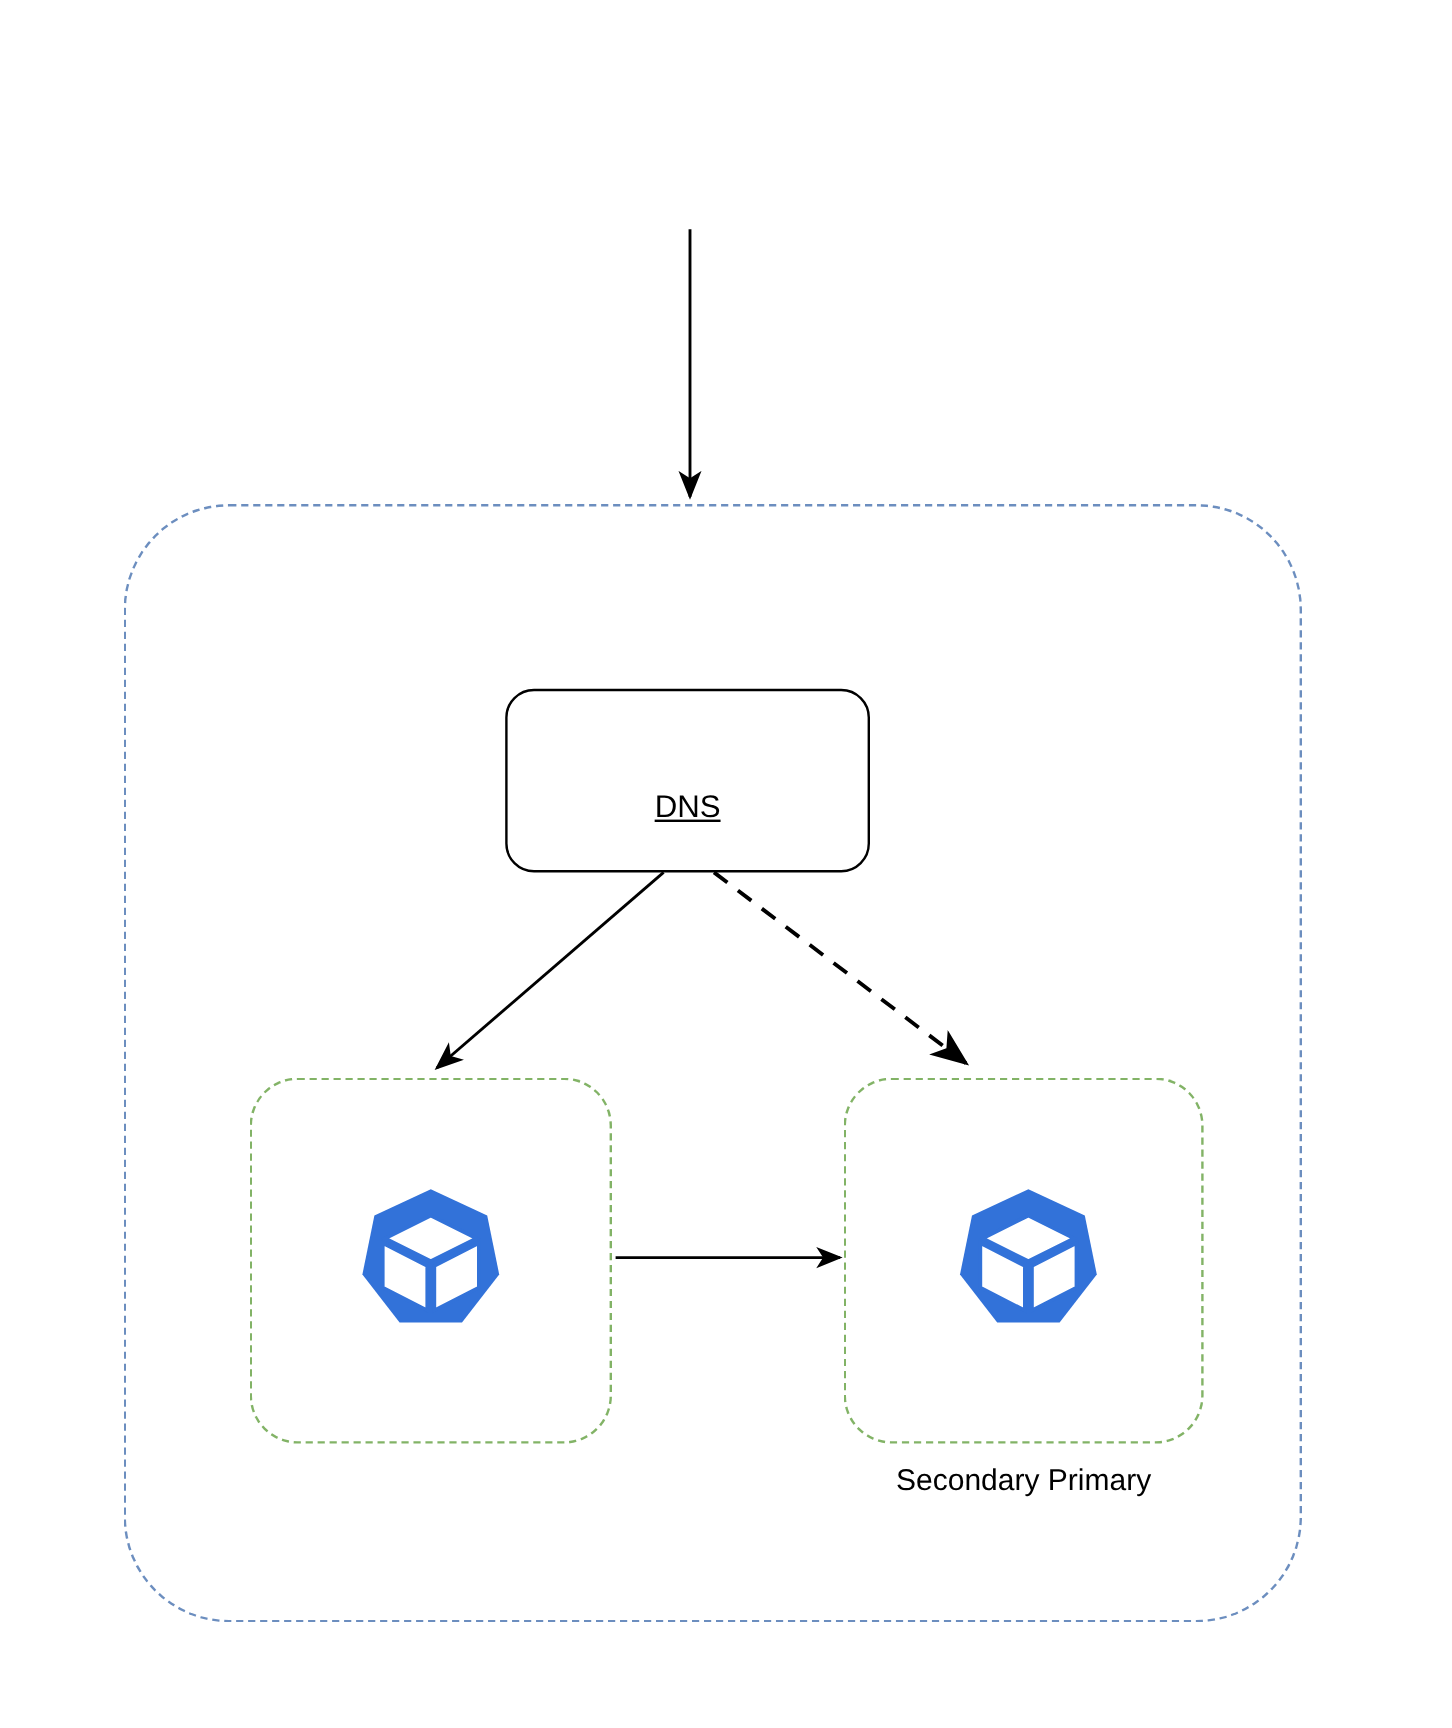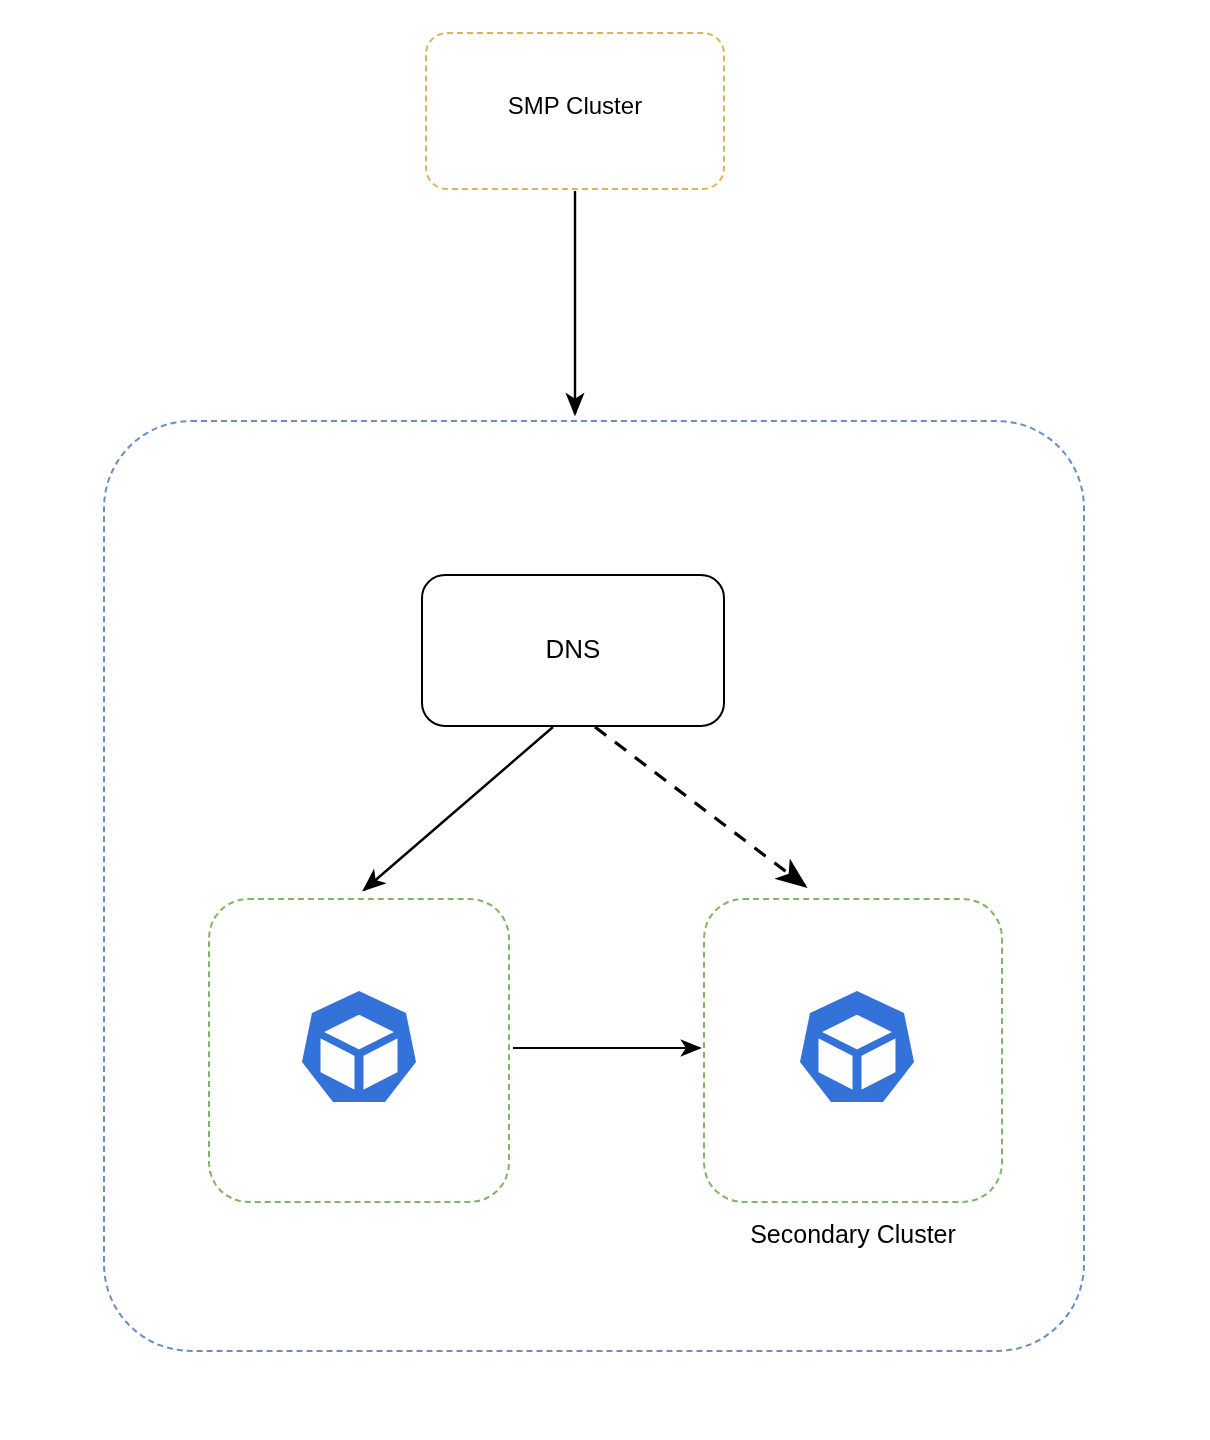--- a/index.html
+++ b/index.html
@@ -58,21 +58,22 @@
     background: transparent;
   }
   
   #dns-node {
     left: 421px;
     top: 574px;
     width: 304px;
     height: 153px;
     border: 2.5px solid #000000;
     border-radius: 24px;
-    padding-top: 58px;
+    padding-top: 81px;
+    text-decoration: underline;
   }
   #dns-node .node-label { font-size: 26px; }
   
   .region-box {
     position: absolute;
     box-sizing: border-box;
     border: 2.5px dashed #82b366;
     border-radius: 40px;
     background: #ffffff00;
   }
@@ -104,23 +105,20 @@
     width: 1210px;
     height: 1440px;
     pointer-events: none;
   }
 </style>
 </head>
 <body>
 
 <div id="canvas">
 
-  <div class="node" id="smp-cluster">
-    <span class="node-label">SMP Cluster</span>
-  </div>
 
   <div id="cloud-container"></div>
 
   <div class="node" id="dns-node">
     <span class="node-label">DNS</span>
   </div>
 
   <div class="region-box" id="region-primary"></div>
 
   <svg class="k8s-logo" id="k8s-primary" viewBox="0 0 122 122">
@@ -147,21 +145,21 @@
       <polygon points="21,48 58,67 58,104 21,85"></polygon>
       <polygon points="64,67 101,48 101,85 64,104"></polygon>
     </g>
     <g stroke="#3272d9" stroke-width="3" fill="none">
       <polygon points="61,25 99,44 61,63 23,44"></polygon>
       <polygon points="21,48 58,67 58,104 21,85"></polygon>
       <polygon points="64,67 101,48 101,85 64,104"></polygon>
     </g>
   </svg>
 
-  <div class="region-caption" id="caption-secondary">Secondary Cluster</div>
+  <div class="region-caption" id="caption-secondary">Secondary Primary</div>
 
   <svg id="connectors">
     <defs>
       <marker id="arrow-head" markerWidth="10" markerHeight="10" refX="9" refY="4" orient="auto" markerUnits="strokeWidth">
         <path d="M0,0 L10,4 L0,8 L2.6,4 Z" fill="#000000"></path>
       </marker>
     </defs>
 
     <line x1="575" y1="191" x2="575" y2="414" stroke="#000000" stroke-width="2.4" marker-end="url(#arrow-head)"></line>
 

